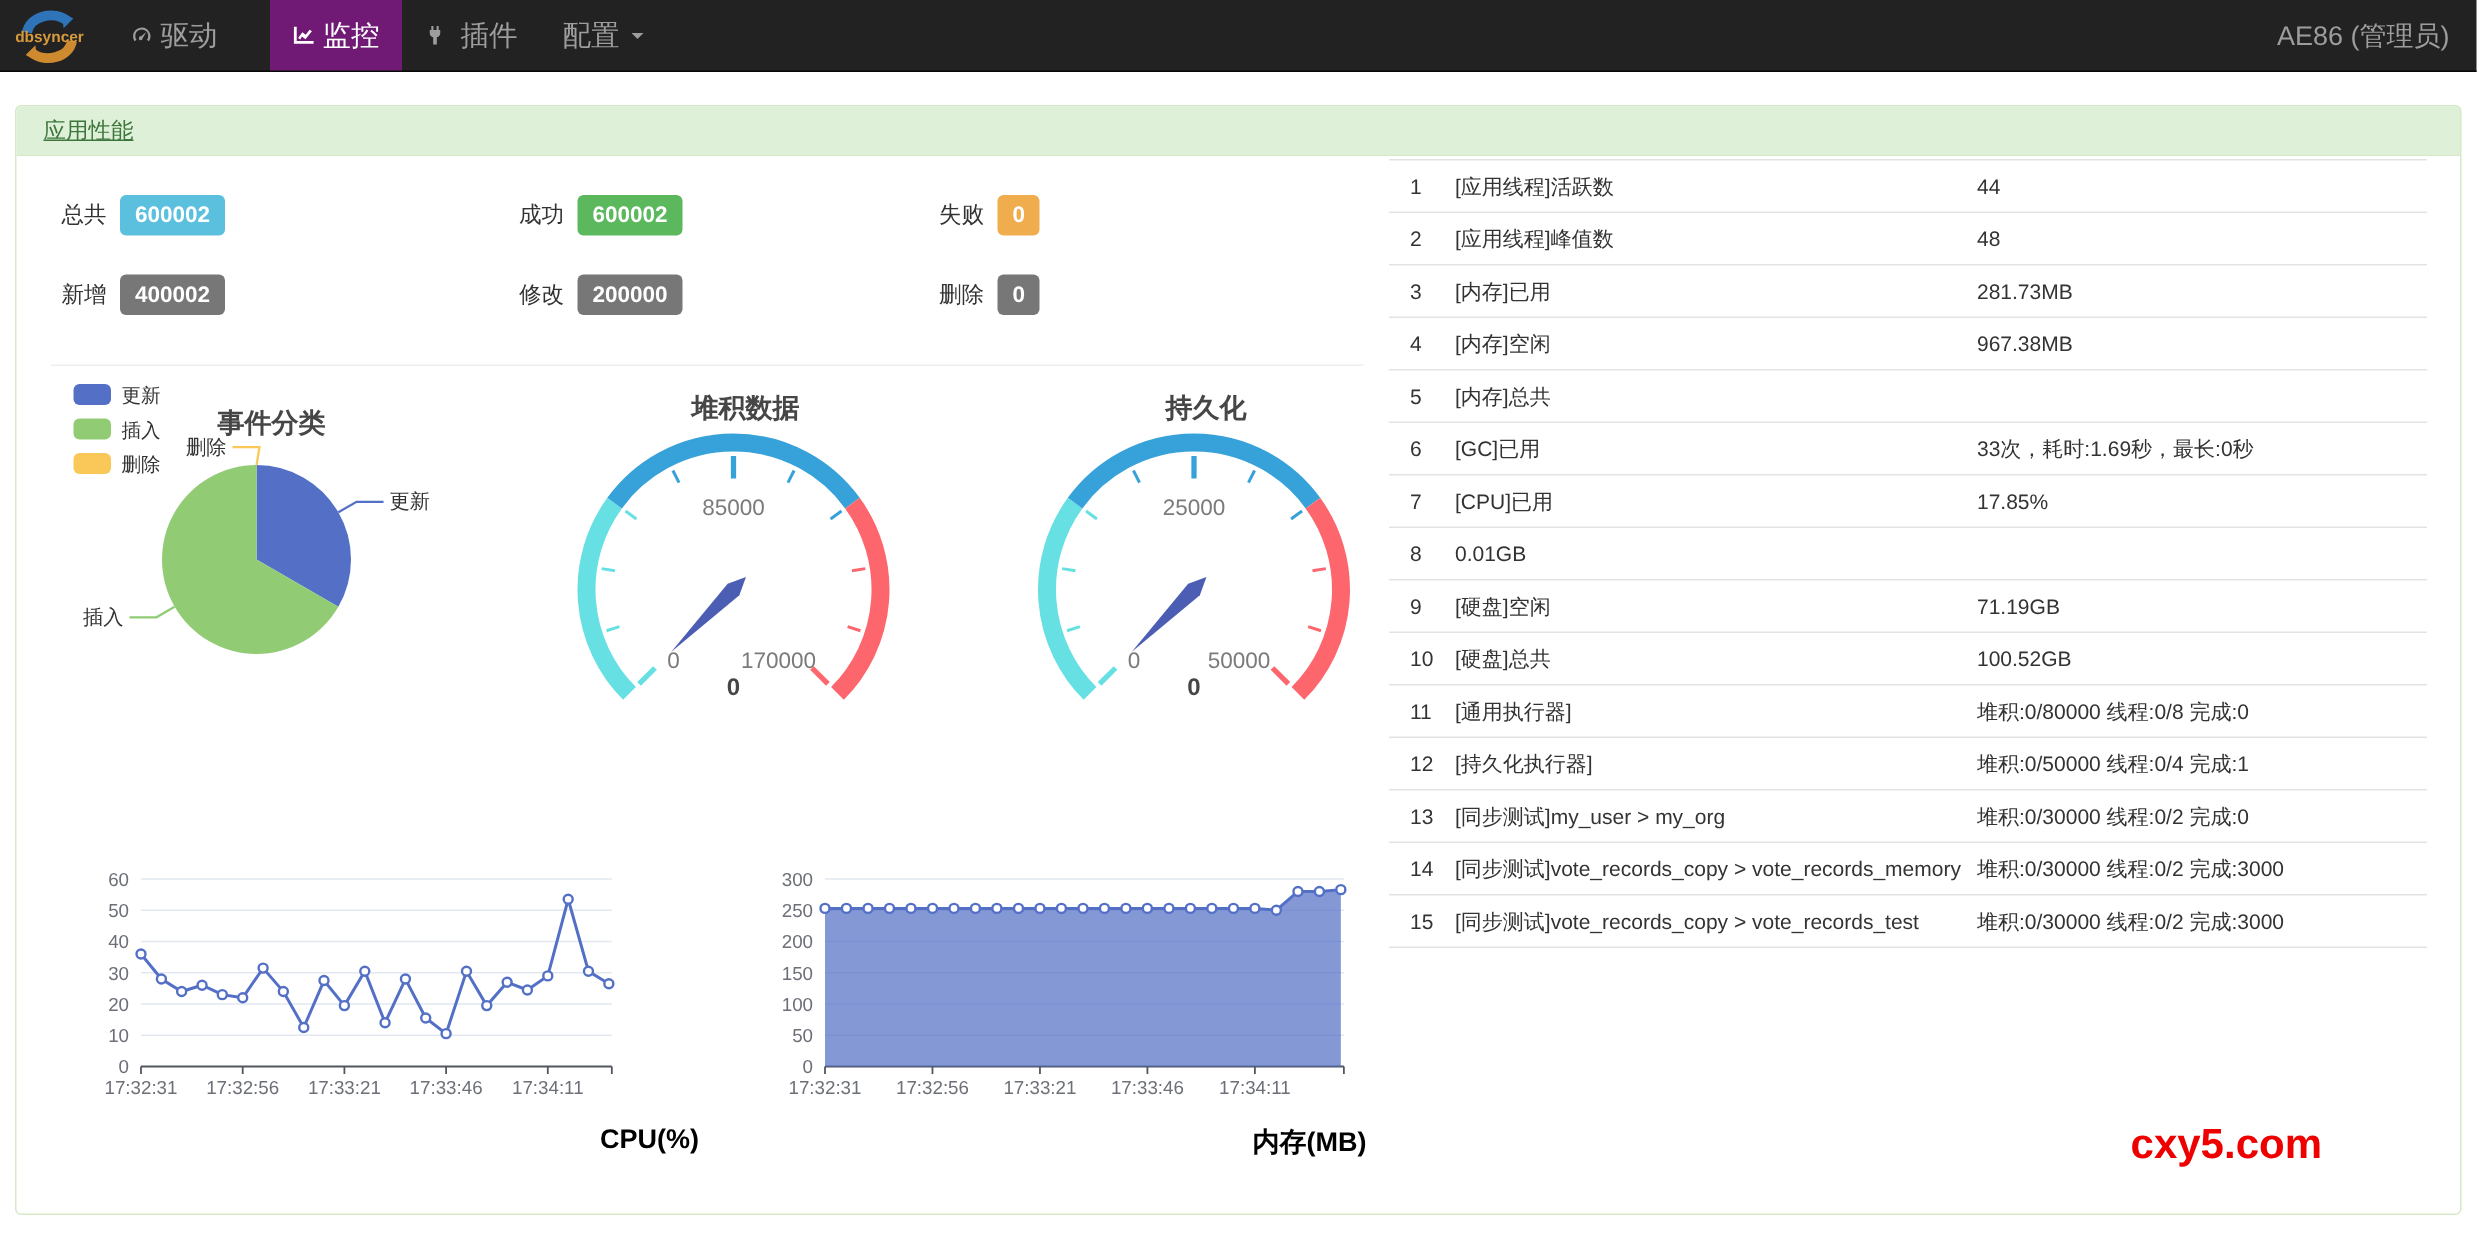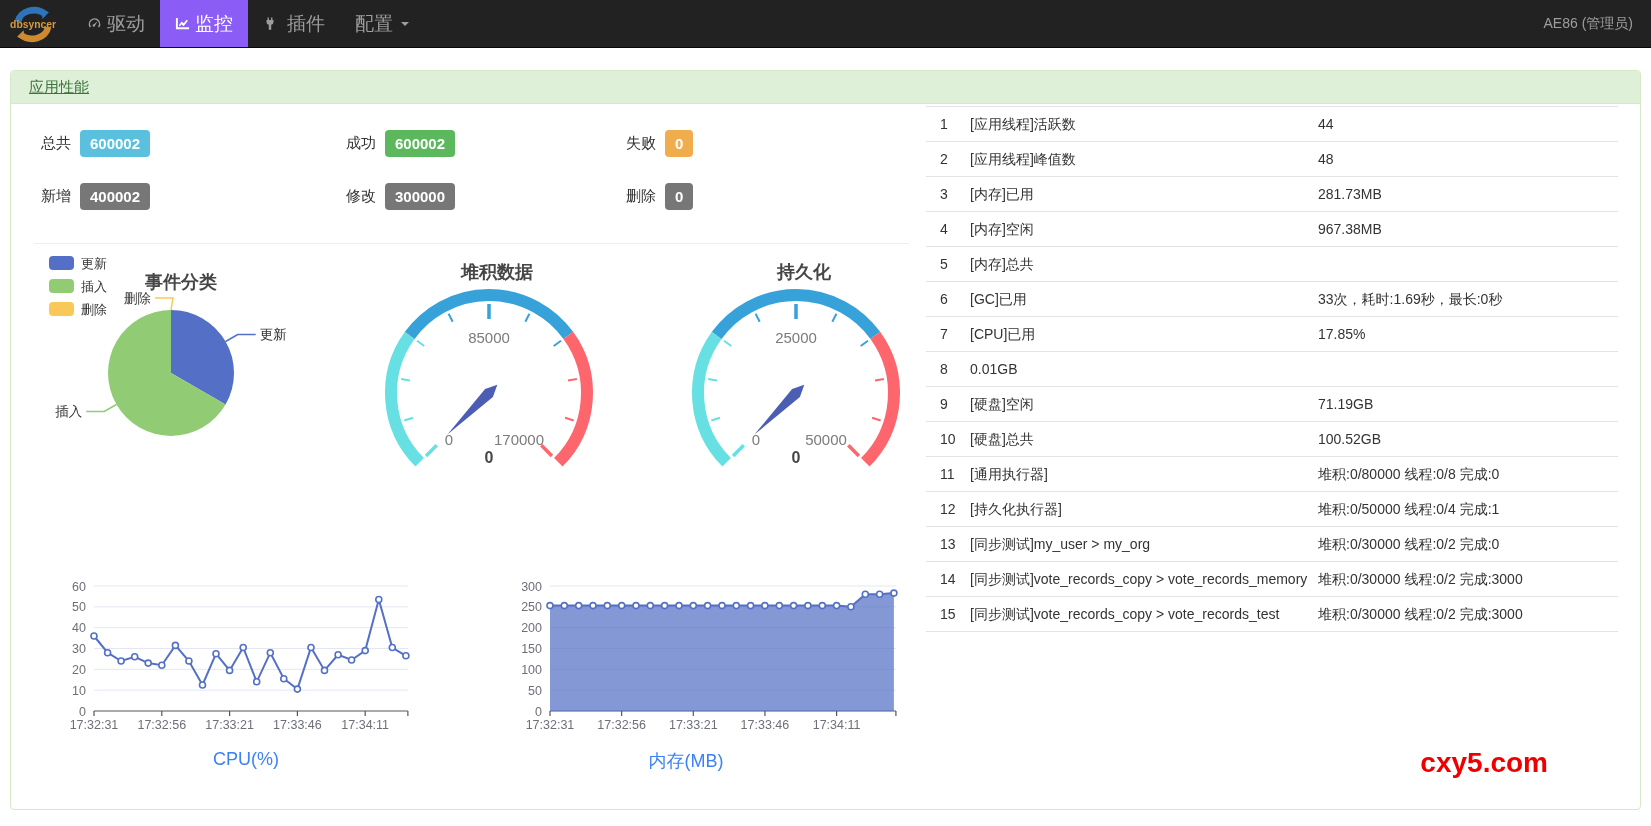--- a/index.html
+++ b/index.html
@@ -7,41 +7,41 @@
   body { font-family:"Liberation Sans","DejaVu Sans",sans-serif; width:1651px; height:826px; overflow:hidden; }
   .page { position:relative; width:1651px; height:826px; background:#fff; }
 
   
   .navbar { position:absolute; left:0; top:0; width:100%; height:48px; background:#222; border-bottom:1px solid #080808; display:flex; align-items:stretch; }
   .brand { display:flex; align-items:center; padding:0 10px 0 10px; cursor:pointer; position:relative; width:64px; }
   .brand svg { position:absolute; left:10px; top:2px; }
   .nav-items { display:flex; align-items:stretch; margin-left:8px; }
   .nav-item { display:flex; align-items:center; gap:5px; padding:0 15px; color:#9d9d9d; font-size:19px; cursor:pointer; text-decoration:none; }
   .nav-item svg { display:block; }
-  .nav-item.active { background:#8b5cf6; color:#fff; }
+  .nav-item.active { background:#701a75; color:#fff;margin-left:20px; }
   .caret { display:inline-block; width:0; height:0; border-left:4px solid transparent; border-right:4px solid transparent; border-top:4px solid #9d9d9d; margin-left:3px; }
-  .nav-user { margin-left:auto; color:#9d9d9d; font-size:14px; display:flex; align-items:center; padding-right:18px; }
+  .nav-user { margin-left:auto; color:#9d9d9d; font-size:18px; display:flex; align-items:center; padding-right:18px; }
 
   
   .panel { position:absolute; left:10px; top:70px; width:1631px; height:740px; background:#fff; border:1px solid #d6e9c6; border-radius:4px; }
   .panel-heading { height:33px; background:#dff0d8; border-bottom:1px solid #d6e9c6; border-radius:3px 3px 0 0; display:flex; align-items:center; padding-left:18px; }
   .panel-heading a { color:#3c763d; font-size:15px; text-decoration:underline; cursor:pointer; }
   .panel-body { position:relative; height:693px; }
 
   
   .stat { position:absolute; display:flex; align-items:center; gap:9px; height:30px; }
   .stat-label { font-size:15px; color:#333; }
   .stat-badge { color:#fff; font-weight:bold; font-size:15px; padding:4px 10px; border-radius:4px; line-height:19px; }
 
   .hr-line { position:absolute; left:23px; top:139px; width:875px; height:0; border-top:1px solid #eee; }
 
   
   .chart { position:absolute; }
   .chart svg { display:block; }
-  .chart-title { position:absolute; text-align:center; font-size:18px; font-weight:normal; color:#3b82f6; }
+  .chart-title { position:absolute; text-align:right; font-size:18px; font-weight:bold; color:#000000; }
 
   
   .mtable { position:absolute; left:915px; top:2px; width:692px; border-top:1px solid #e3e3e3; font-size:14px; color:#333; }
   .mrow { display:flex; height:35px; line-height:34px; border-bottom:1px solid #e3e3e3; }
   .mrow .c1 { width:44px; padding-left:14px; flex:none; }
   .mrow .c2 { flex:1; white-space:nowrap; overflow:hidden; }
   .mrow .c3 { width:300px; flex:none; white-space:nowrap; }
 
   .watermark { position:absolute; right:92px; bottom:18px; font-size:28px; font-weight:bold; letter-spacing:0; }
 </style>
@@ -107,21 +107,21 @@
       <div class="stat" style="left:615px; top:24px;">
           <span class="stat-label">失败</span>
           <span class="stat-badge" style="background: rgb(240, 173, 78);">0</span>
         </div>
       <div class="stat" style="left:30px; top:77px;">
           <span class="stat-label">新增</span>
           <span class="stat-badge" style="background: rgb(119, 119, 119);">400002</span>
         </div>
       <div class="stat" style="left:335px; top:77px;">
           <span class="stat-label">修改</span>
-          <span class="stat-badge" style="background: rgb(119, 119, 119);">300000</span>
+          <span class="stat-badge" style="background: rgb(119, 119, 119);">200000</span>
         </div>
       <div class="stat" style="left:615px; top:77px;">
           <span class="stat-label">删除</span>
           <span class="stat-badge" style="background: rgb(119, 119, 119);">0</span>
         </div>
 
       <div class="hr-line"></div>
 
       <div class="chart" id="pieChart" style="left:15px;  top:146px; width:300px; height:214px;">
           <svg width="300" height="214" viewBox="0 0 300 214">

